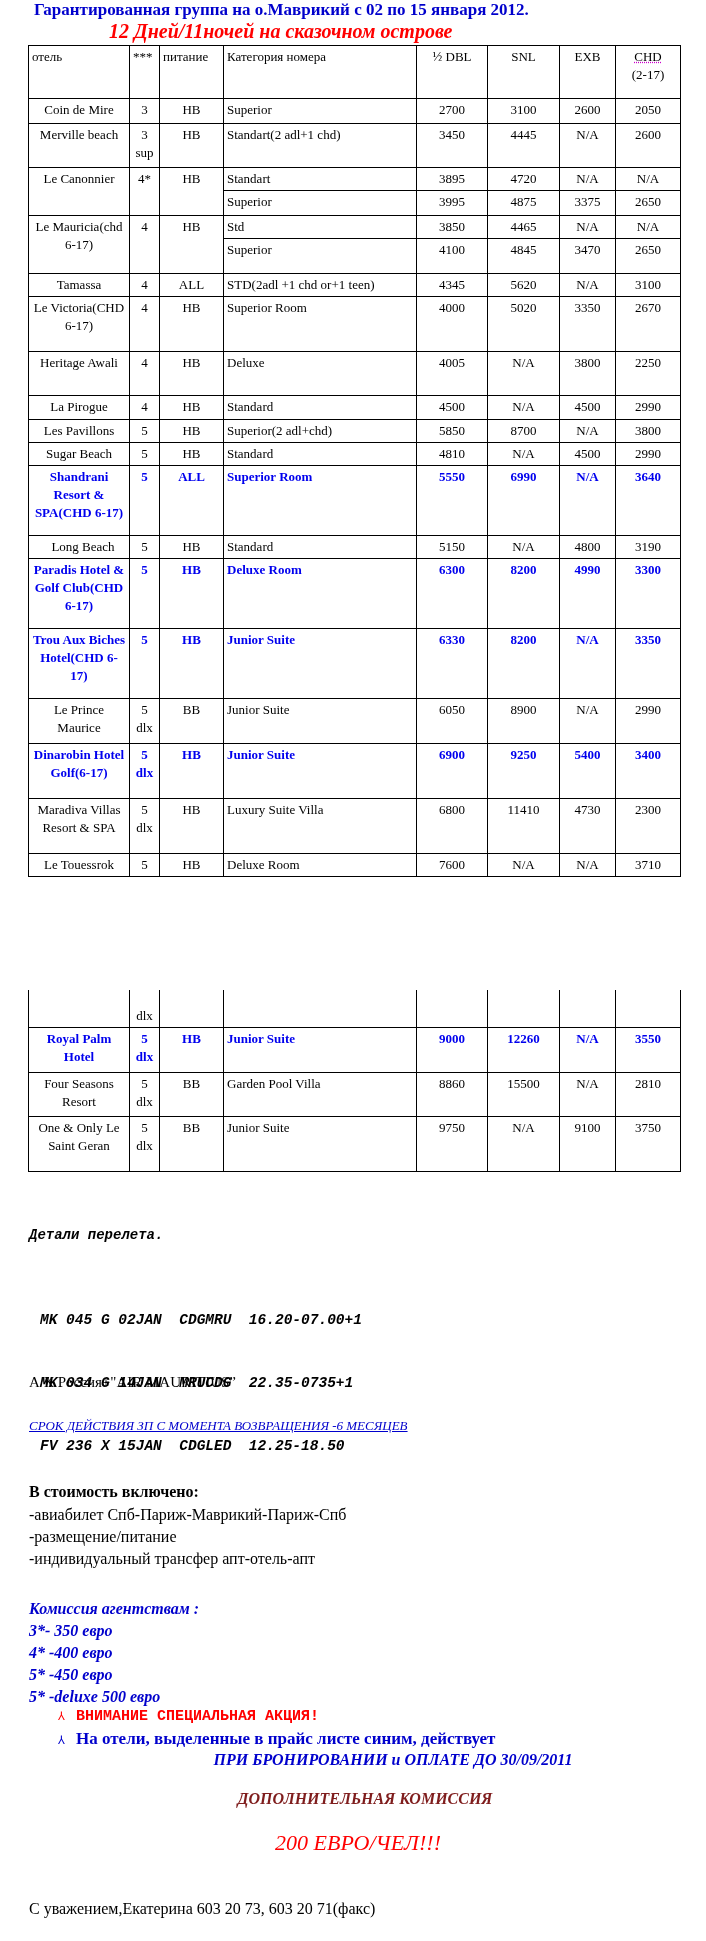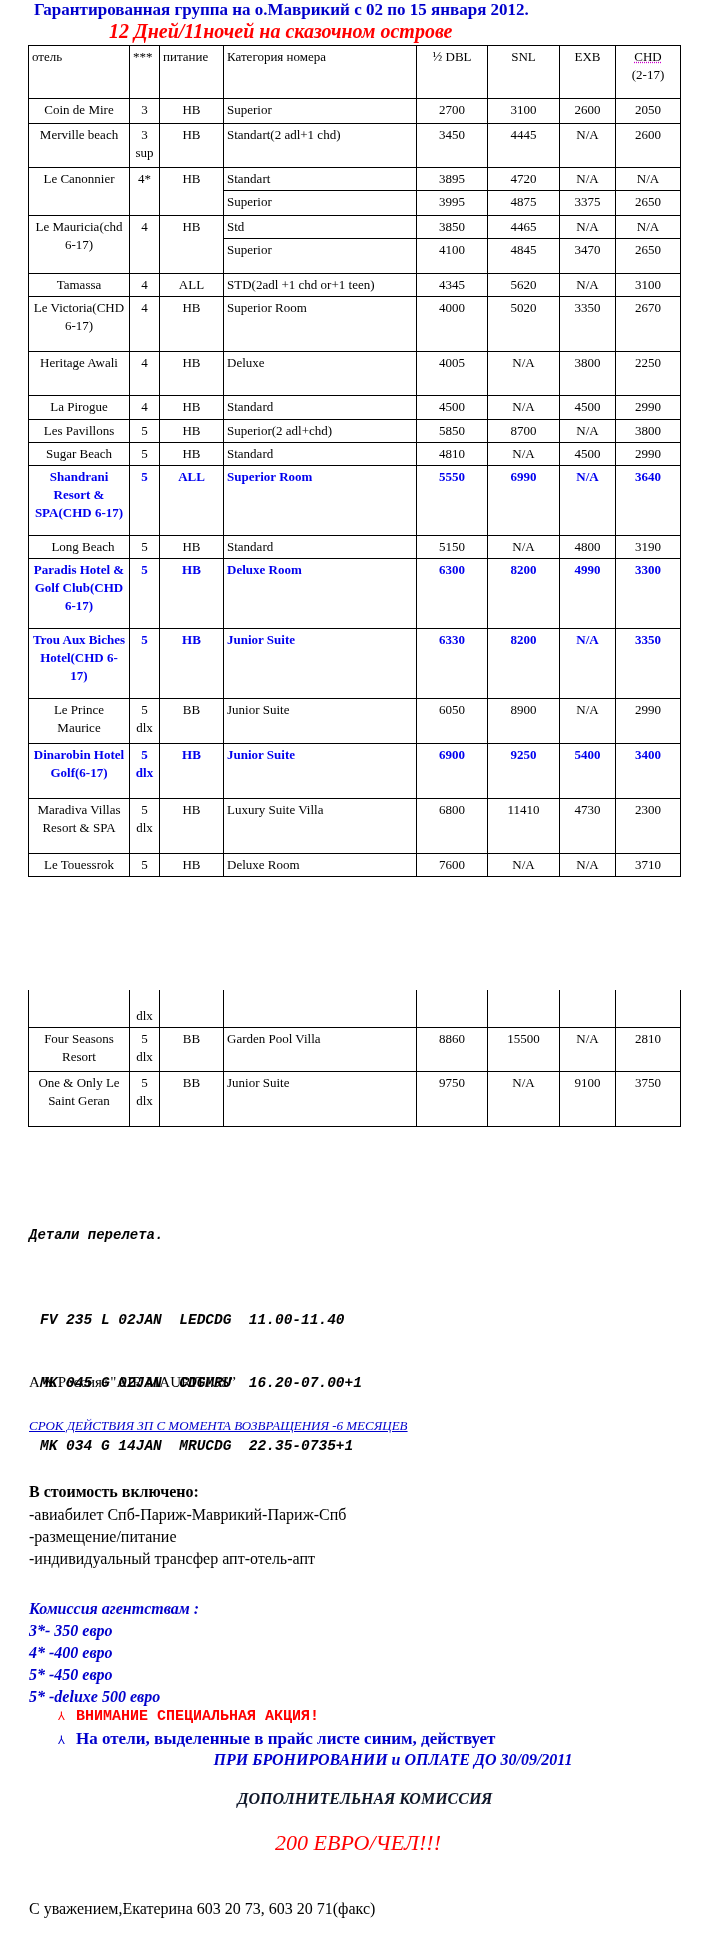--- a/index.html
+++ b/index.html
@@ -89,21 +89,21 @@
   }
   .bullet-row { display: flex; align-items: baseline; }
   .bul { width: 18px; font-size: 12px; }
   .b1 { color: #ff0000; font-family: "Liberation Mono", monospace; font-weight: bold; font-size: 15px; }
   .b2 { color: #0000cc; font-weight: bold; font-size: 17px; }
   .centered {
     position: absolute; left: 0; width: 706px; text-align: center;
     font-weight: bold; font-style: italic;
   }
   .booking { top: 1751px; font-size: 16px; color: #0000cc; padding-left: 80px; }
-  .addcomm { top: 1790px; font-size: 16px; color: #0f172a; padding-left: 24px; }
+  .addcomm { top: 1790px; font-size: 16px; color: #7f1d1d; padding-left: 24px; }
   .amount { top: 1830px; font-size: 22px; color: #ff0000; font-weight: normal; padding-left: 10px; }
   .sign {
     position: absolute; left: 29px; top: 1900px;
     font-size: 16px;
   }
 </style>
 </head>
 <body>
 
 <div class="title1">Гарантированная группа на о.Маврикий с 02 по 15 января 2012.</div>
@@ -343,20 +343,30 @@
     <tr class="cont">
       <td style="height:37px"></td>
       <td class="c" style="vertical-align:bottom">dlx</td>
       <td></td>
       <td></td>
       <td></td>
       <td></td>
       <td></td>
       <td></td>
     </tr>
+  <tr class="blue">
+        <td class="c" style="height: 45px;">Royal Palm Hotel</td>
+        <td class="c">5 dlx</td>
+        <td class="c">HB</td>
+        <td class="l">Junior Suite</td>
+        <td class="c">9000</td>
+        <td class="c">12260</td>
+        <td class="c">N/A</td>
+        <td class="c">3550</td>
+      </tr>
       <tr>
         <td class="c" style="height: 44px;">Four Seasons Resort</td>
         <td class="c">5 dlx</td>
         <td class="c">BB</td>
         <td class="l">Garden Pool Villa</td>
         <td class="c">8860</td>
         <td class="c">15500</td>
         <td class="c">N/A</td>
         <td class="c">2810</td>
       </tr>
@@ -368,23 +378,23 @@
         <td class="c">9750</td>
         <td class="c">N/A</td>
         <td class="c">9100</td>
         <td class="c">3750</td>
       </tr>
     </tbody>
 </table>
 
 <div class="mono flight-title">Детали перелета.</div>
 <div class="mono flights">
-  <div>FV 235 L 02JAN  LEDCDG  11.00-11.40</div>
   <div>MK 045 G 02JAN  CDGMRU  16.20-07.00+1</div>
   <div>MK 034 G 14JAN  MRUCDG  22.35-0735+1</div>
+  <div>FV 236 X 15JAN  CDGLED  12.25-18.50</div>
 </div>
 <div class="airline">А/К Россия+"AIR MAURITIUS”</div>
 <div class="validity">СРОК   ДЕЙСТВИЯ ЗП С МОМЕНТА ВОЗВРАЩЕНИЯ  -6 МЕСЯЦЕВ</div>
 
 <div class="incl-head">В стоимость включено:</div>
 <div class="incl-list">
   <div>-авиабилет Спб-Париж-Маврикий-Париж-Спб</div>
   <div>-размещение/питание</div>
   <div>-индивидуальный трансфер апт-отель-апт</div>
 </div>

